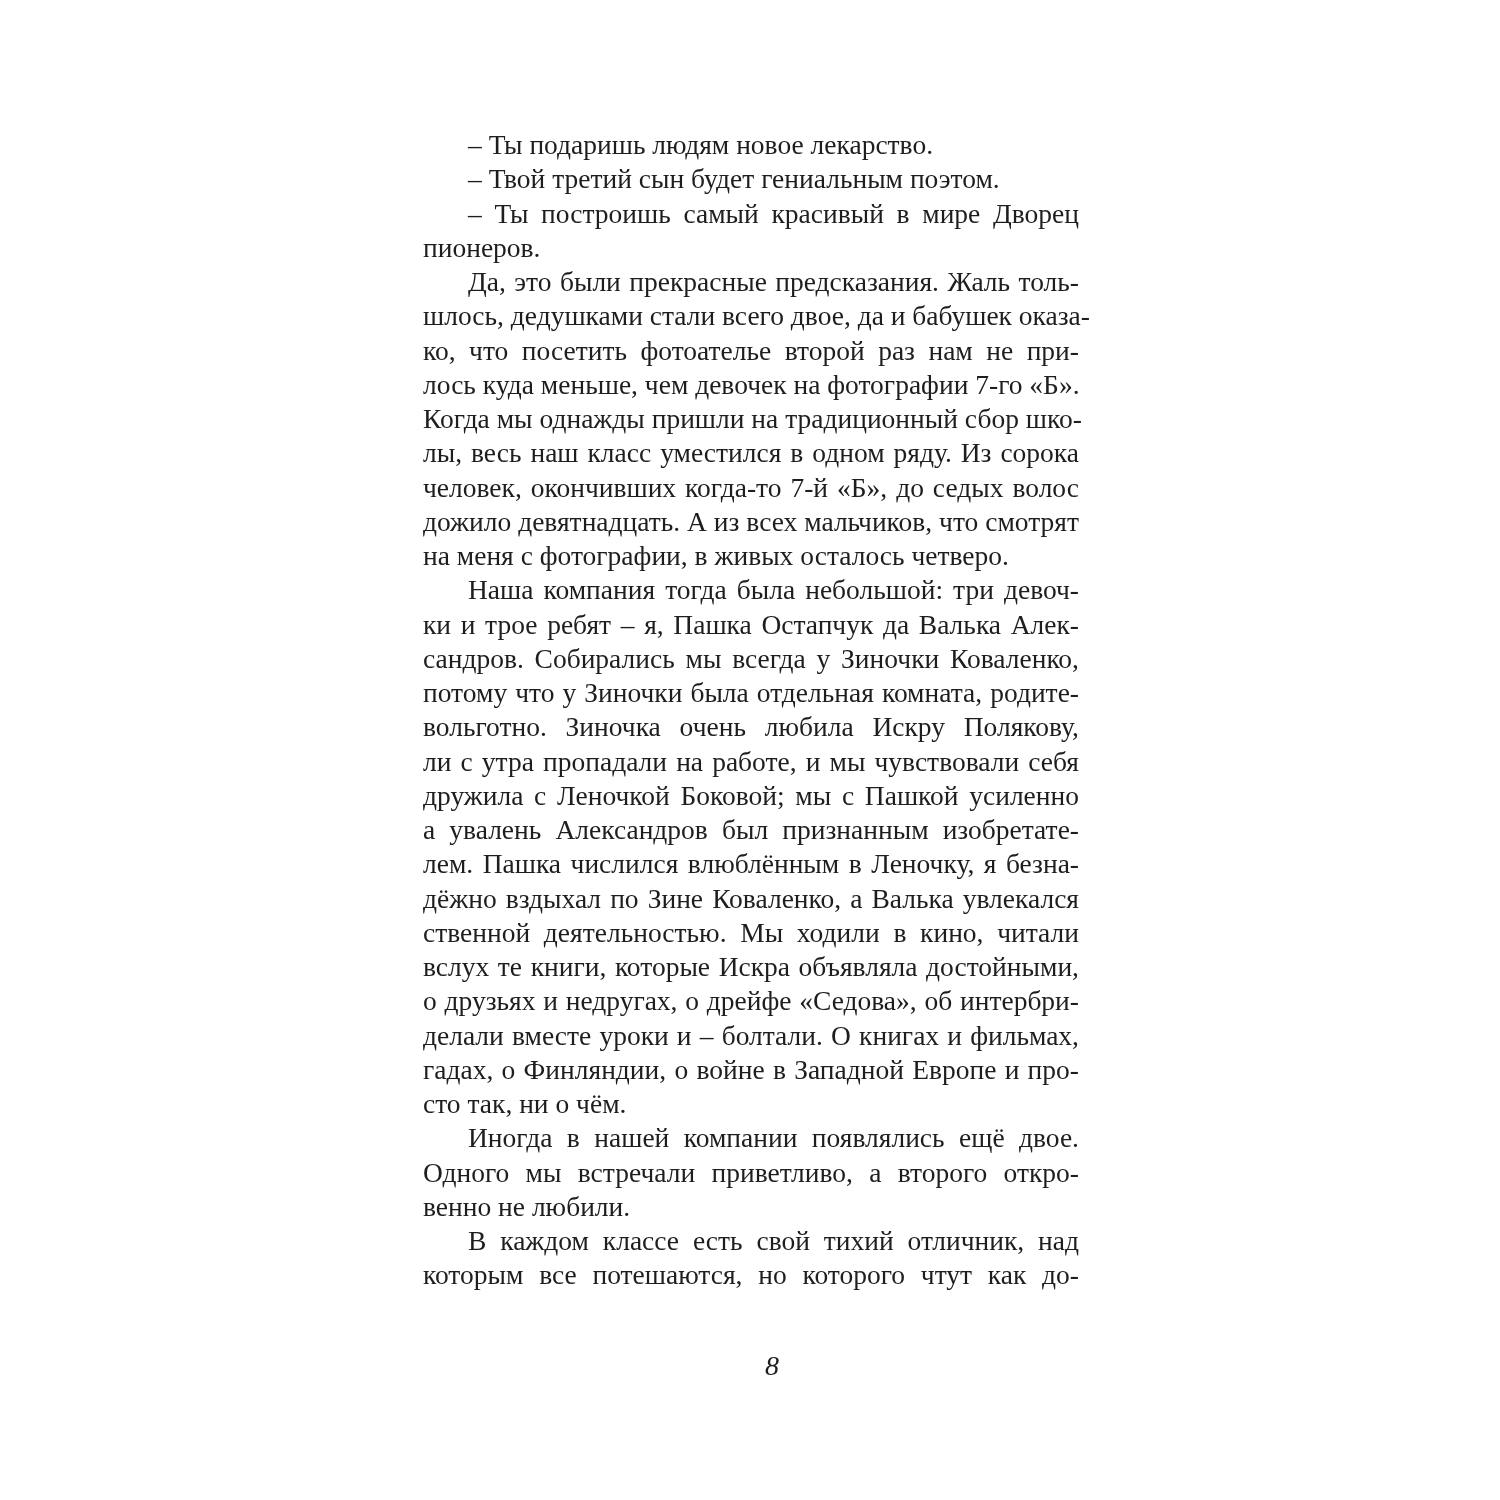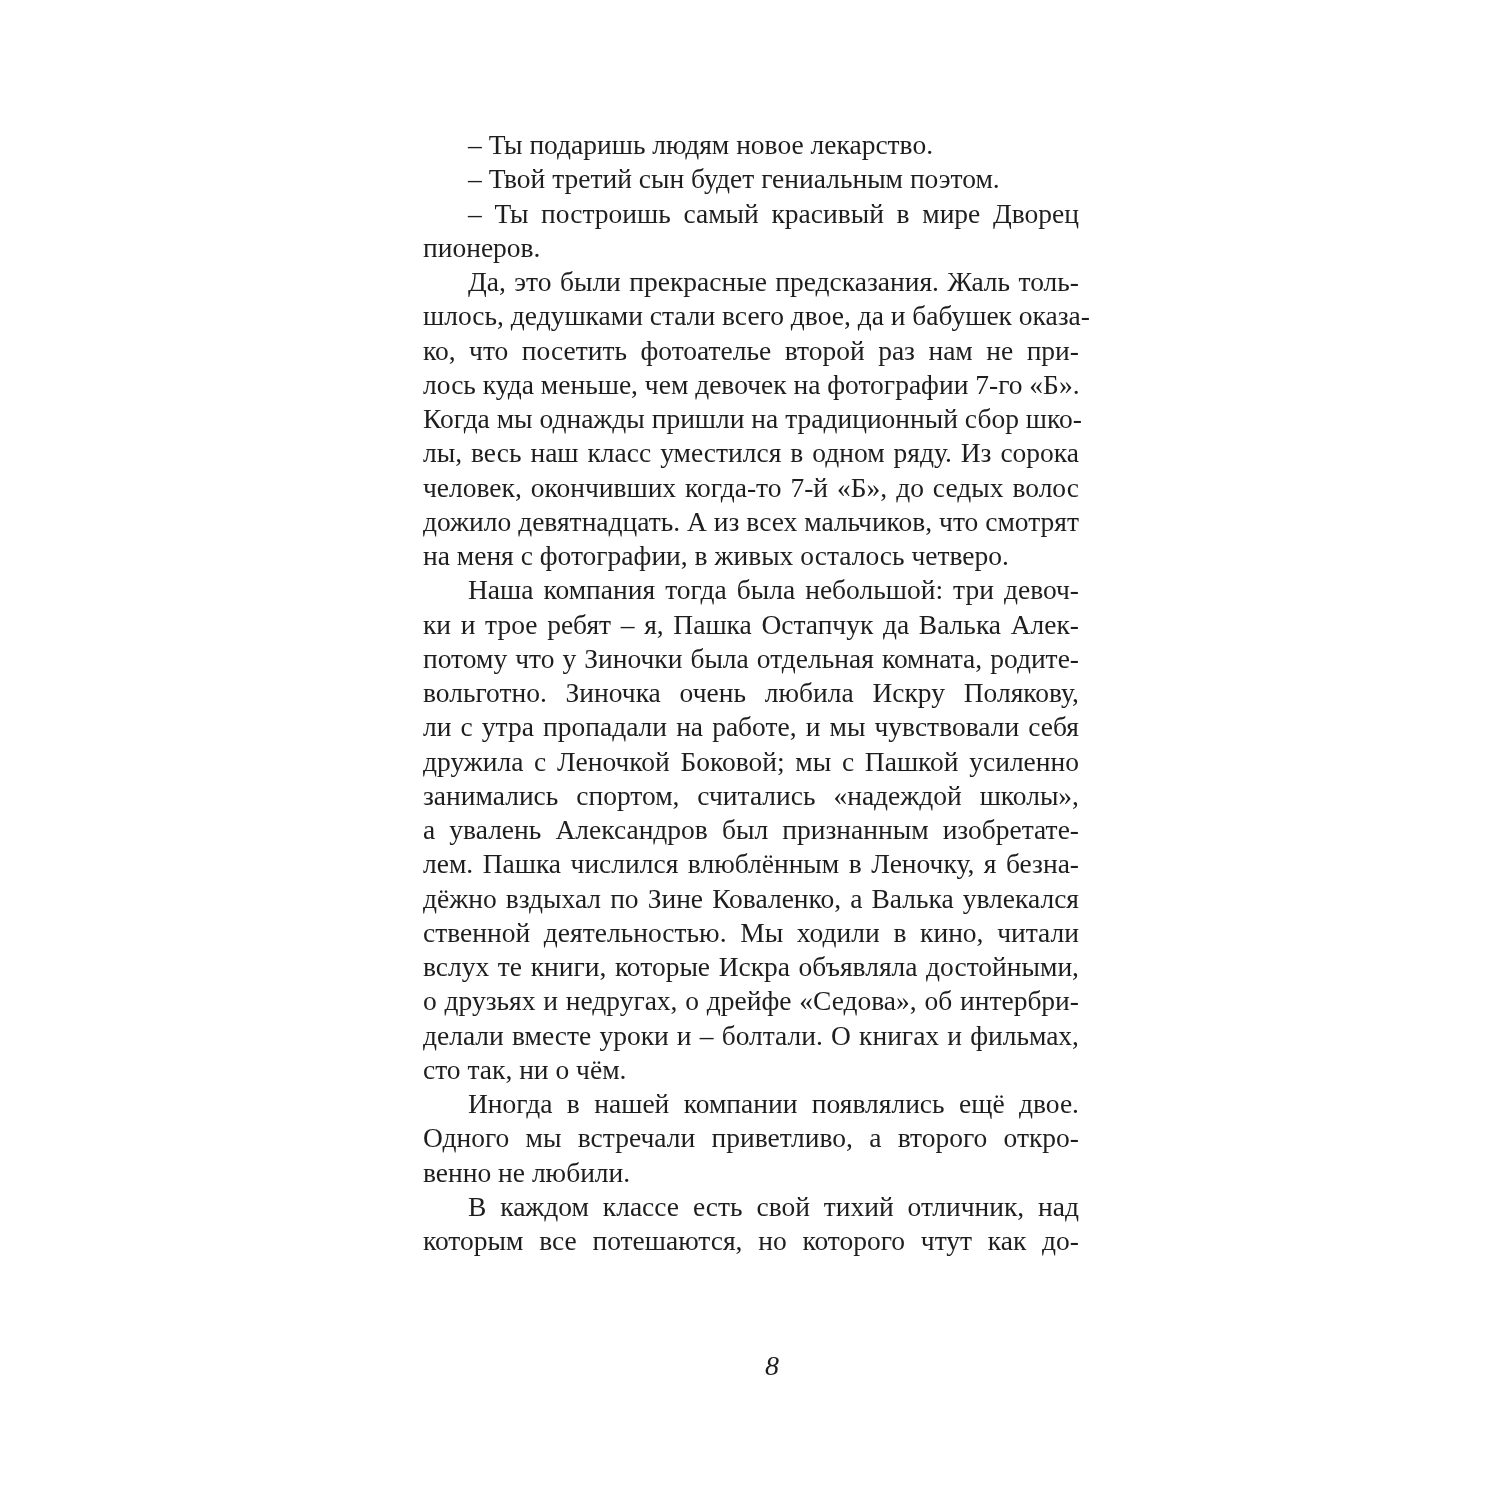--- a/index.html
+++ b/index.html
@@ -76,32 +76,33 @@
     <span class="line">ко, что посетить фотоателье второй раз нам не при-</span>
     <span class="line">лось куда меньше, чем девочек на фотографии 7-го «Б».</span>
     <span class="line">Когда мы однажды пришли на традиционный сбор шко-</span>
     <span class="line">лы, весь наш класс уместился в одном ряду. Из сорока</span>
     <span class="line">человек, окончивших когда-то 7-й «Б», до седых волос</span>
     <span class="line">дожило девятнадцать. А из всех мальчиков, что смотрят</span>
     <span class="line last">на меня с фотографии, в живых осталось четверо.</span>
 
     <span class="line indent">Наша компания тогда была небольшой: три девоч-</span>
     <span class="line">ки и трое ребят – я, Пашка Остапчук да Валька Алек-</span>
+    <span class="line">сандров. Собирались мы всегда у Зиночки Коваленко,</span>
     <span class="line">потому что у Зиночки была отдельная комната, родите-</span>
     <span class="line">вольготно. Зиночка очень любила Искру Полякову,</span>
     <span class="line">ли с утра пропадали на работе, и мы чувствовали себя</span>
     <span class="line">дружила с Леночкой Боковой; мы с Пашкой усиленно</span>
-    <span class="line">занимались спортом, считались «надеждой школы»,</span>
     <span class="line">а увалень Александров был признанным изобретате-</span>
     <span class="line">лем. Пашка числился влюблённым в Леночку, я безна-</span>
     <span class="line">дёжно вздыхал по Зине Коваленко, а Валька увлекался</span>
     <span class="line">ственной деятельностью. Мы ходили в кино, читали</span>
     <span class="line">вслух те книги, которые Искра объявляла достойными,</span>
     <span class="line">о друзьях и недругах, о дрейфе «Седова», об интербри-</span>
     <span class="line">делали вместе уроки и – болтали. О книгах и фильмах,</span>
+    <span class="line">гадах, о Финляндии, о войне в Западной Европе и про-</span>
     <span class="line last">сто так, ни о чём.</span>
 
     <span class="line indent">Иногда в нашей компании появлялись ещё двое.</span>
     <span class="line">Одного мы встречали приветливо, а второго откро-</span>
     <span class="line last">венно не любили.</span>
 
     <span class="line indent">В каждом классе есть свой тихий отличник, над</span>
     <span class="line">которым все потешаются, но которого чтут как до-</span>
 
   </div>

